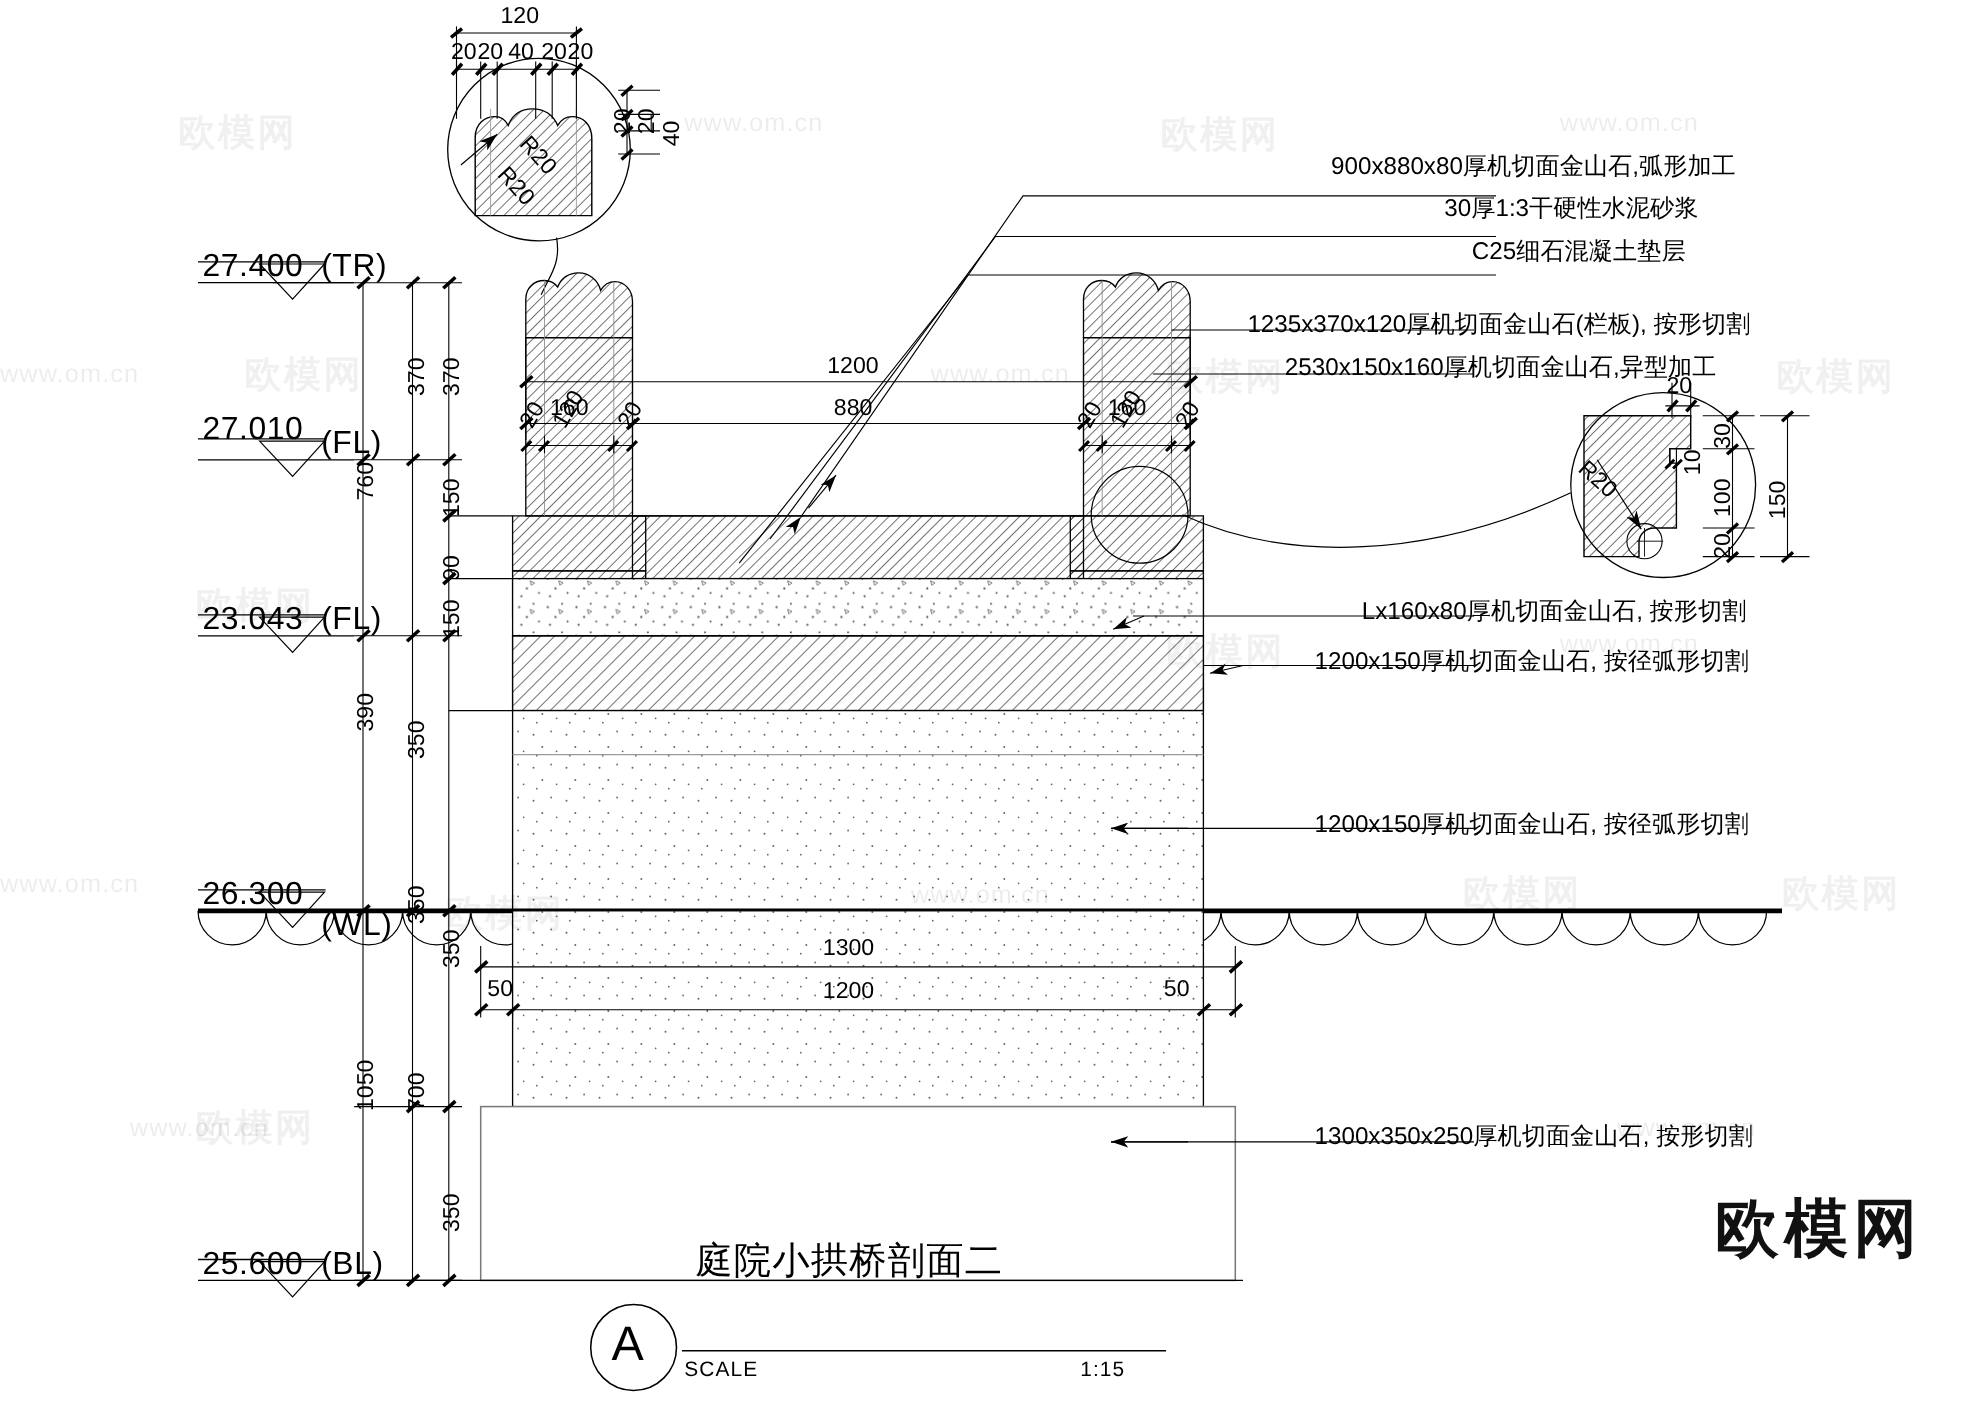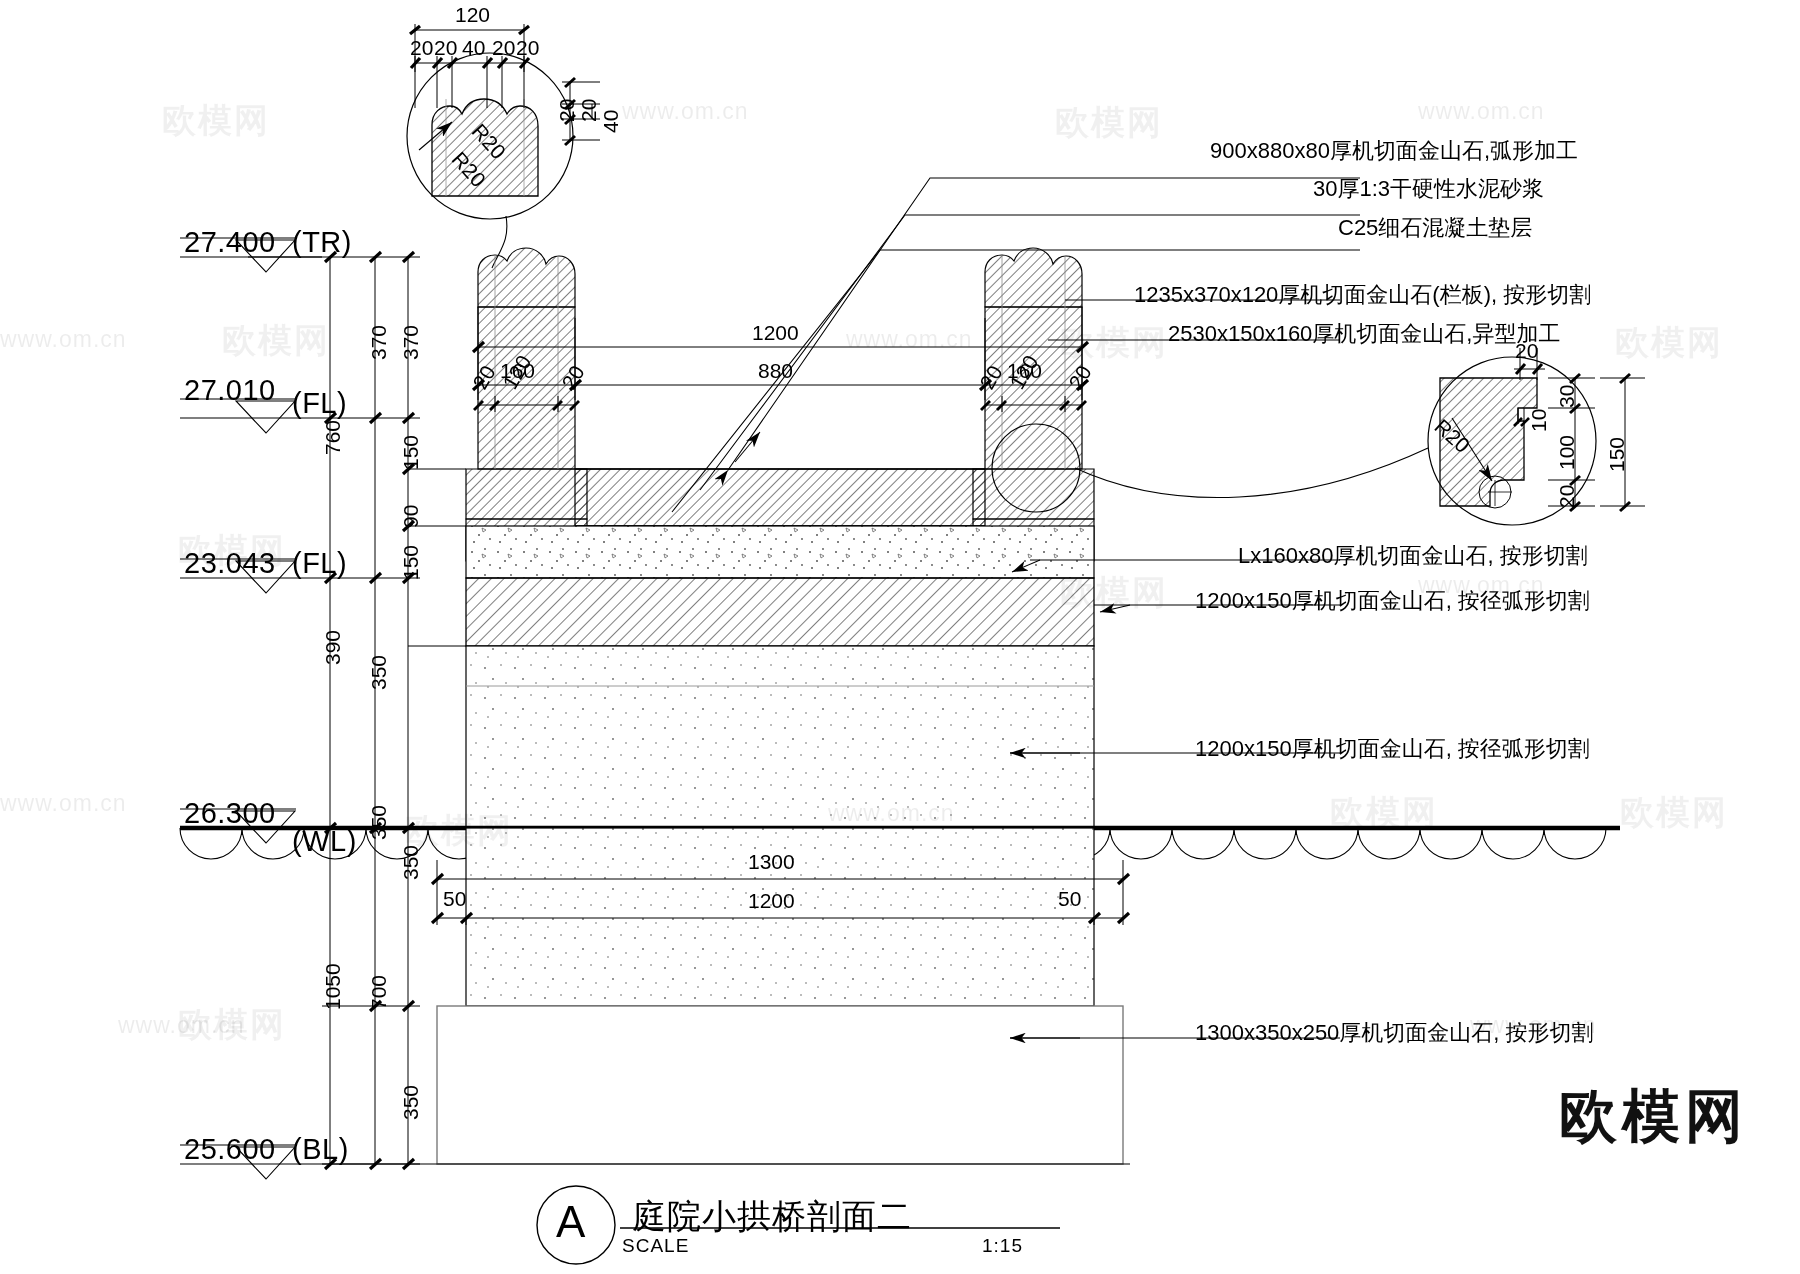--- a/index.html
+++ b/index.html
@@ -502,17 +502,17 @@
   <div class="txt note" style="left:1313px;top:178px;">30厚1:3干硬性水泥砂浆</div>
   <div class="txt note" style="left:1338px;top:217px;">C25细石混凝土垫层</div>
   <div class="txt note" style="left:1134px;top:284px;">1235x370x120厚机切面金山石(栏板), 按形切割</div>
   <div class="txt note" style="left:1168px;top:323px;">2530x150x160厚机切面金山石,异型加工</div>
   <div class="txt note" style="left:1238px;top:545px;">Lx160x80厚机切面金山石, 按形切割</div>
   <div class="txt note" style="left:1195px;top:590px;">1200x150厚机切面金山石, 按径弧形切割</div>
   <div class="txt note" style="left:1195px;top:738px;">1200x150厚机切面金山石, 按径弧形切割</div>
   <div class="txt note" style="left:1195px;top:1022px;text-align:center;">1300x350x250厚机切面金山石, 按形切割</div>
 
   <div class="txt bubA" style="left:556px; top:1200px;">A</div>
-  <div class="txt ttl" style="left:632px; top:1199px;">庭院小拱桥剖面二</div>
+  <div class="txt ttl" style="left:632px; top:1129px;">庭院小拱桥剖面二</div>
   <div class="txt scl" style="left:622px; top:1236px;">SCALE</div>
   <div class="txt scl" style="left:982px; top:1236px;">1:15</div>
 
 </div>
 
 </body></html>

